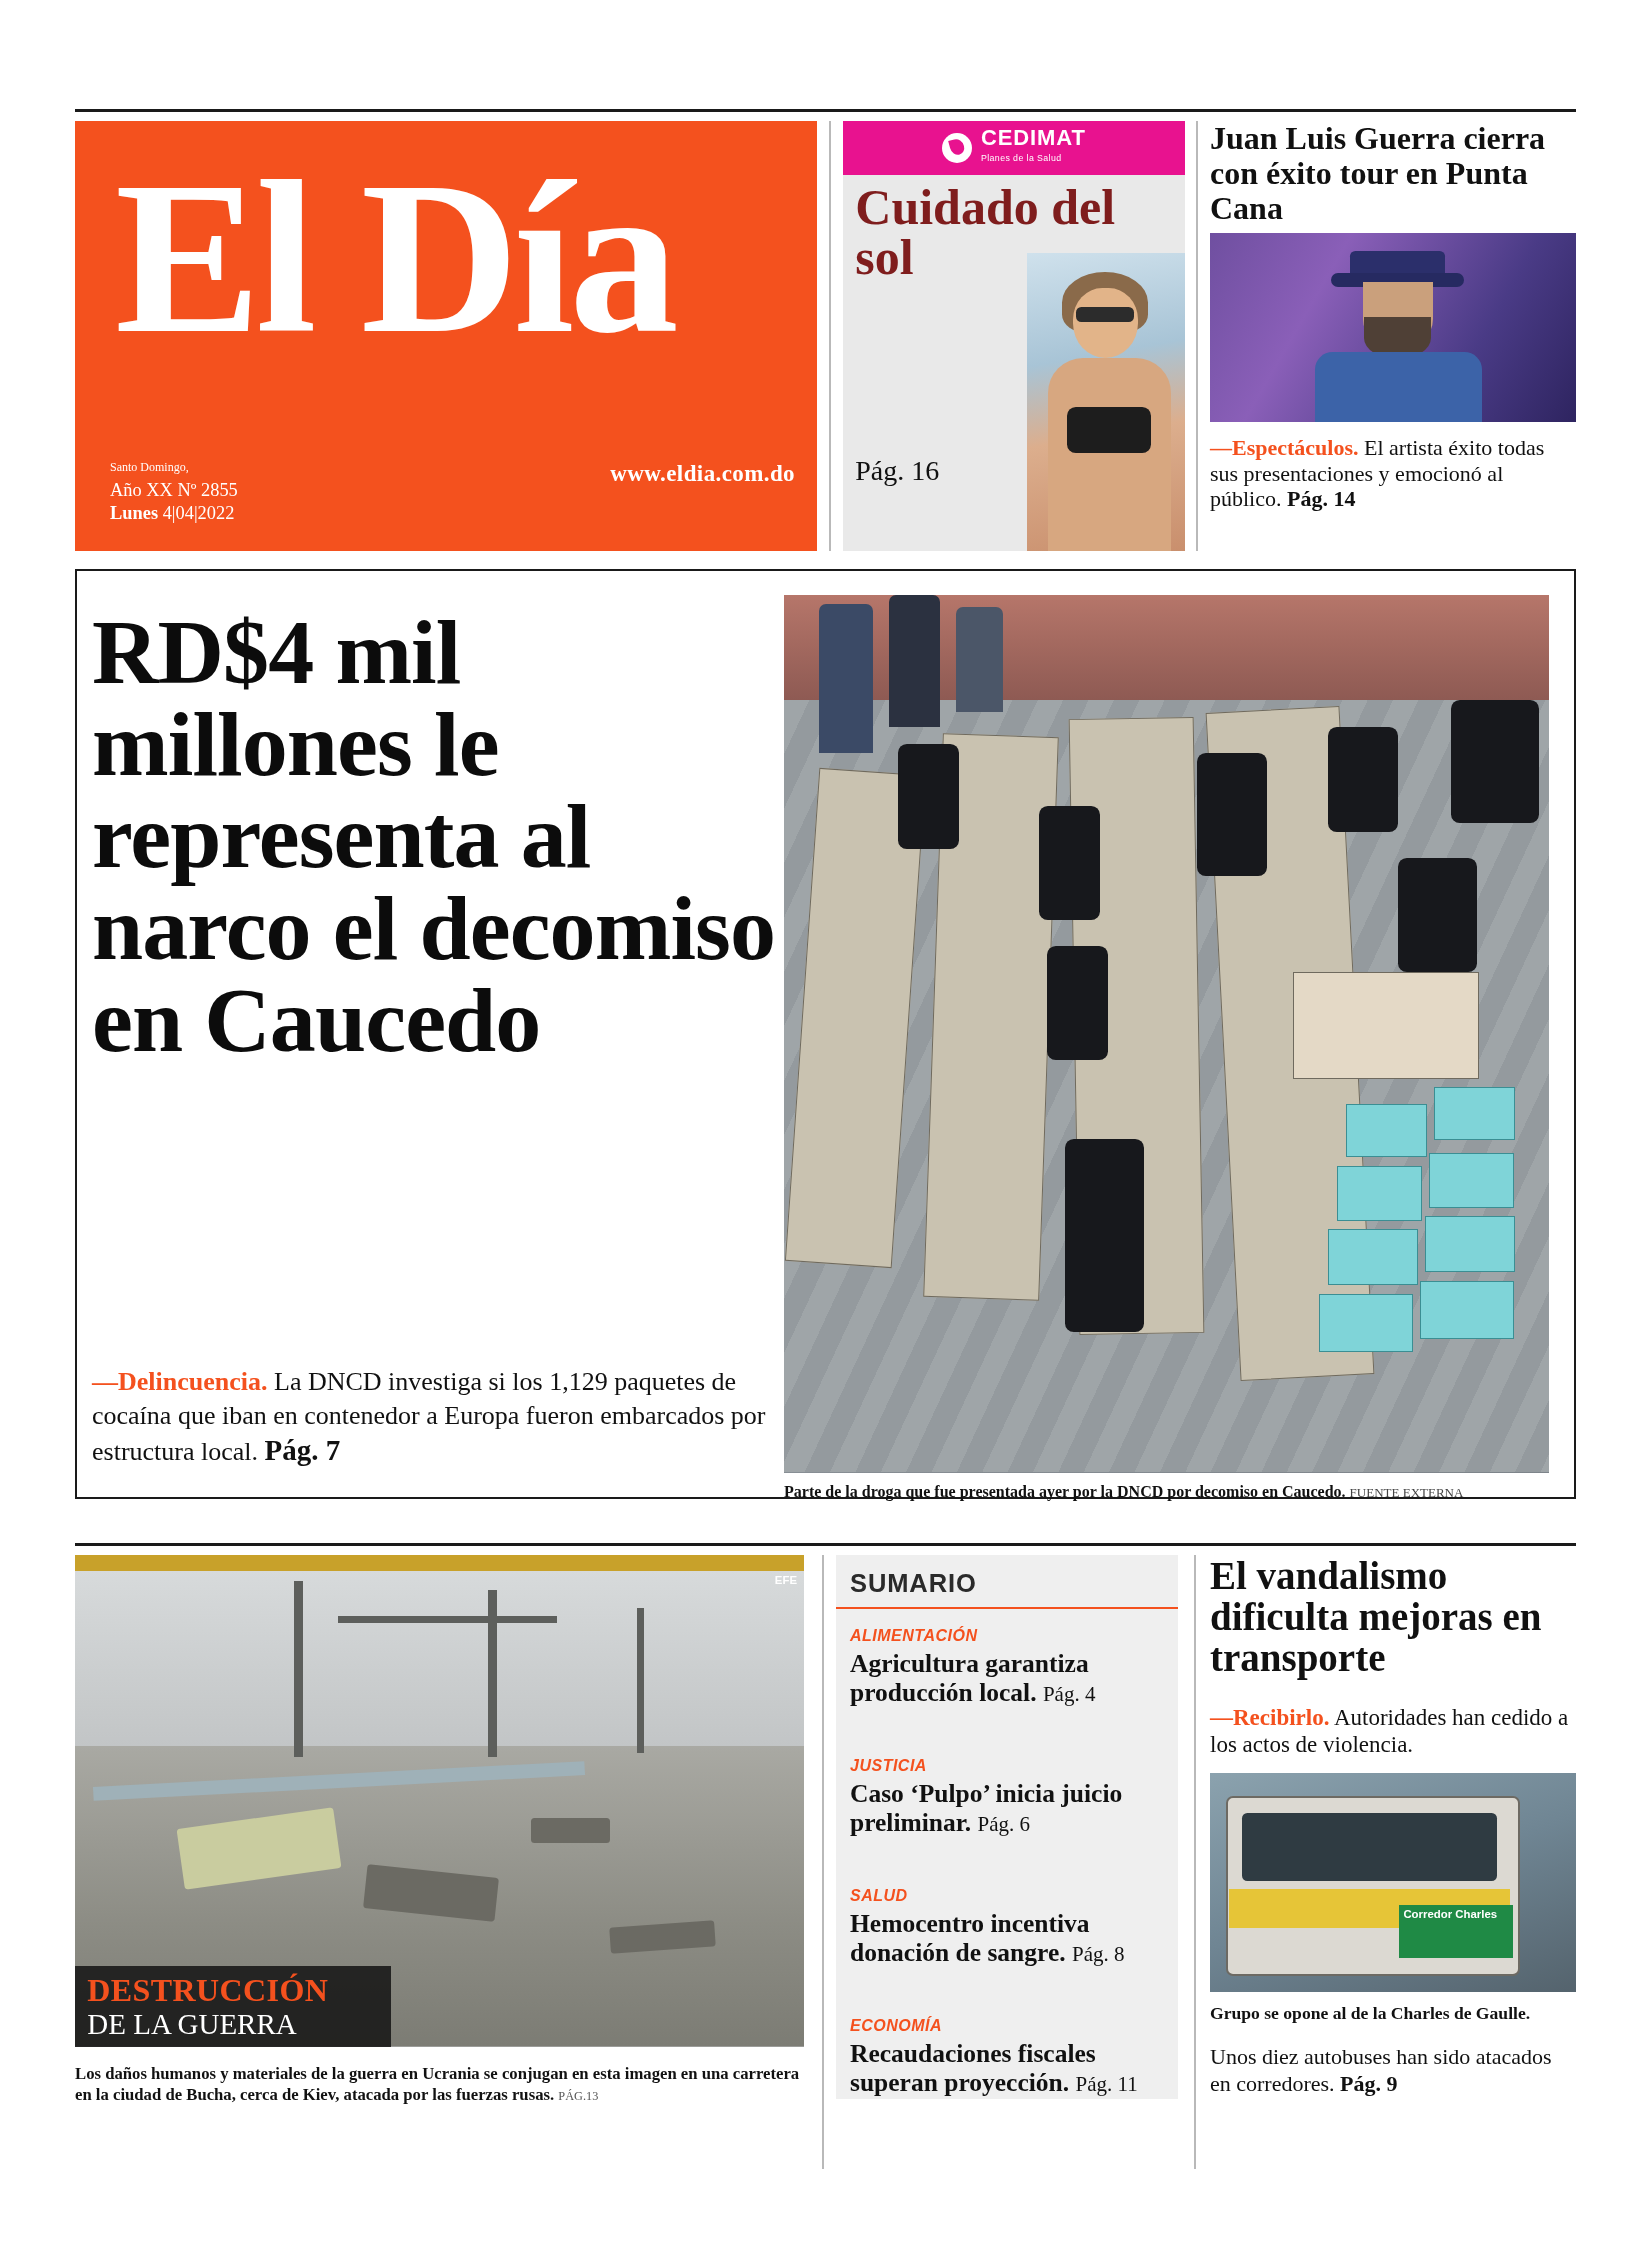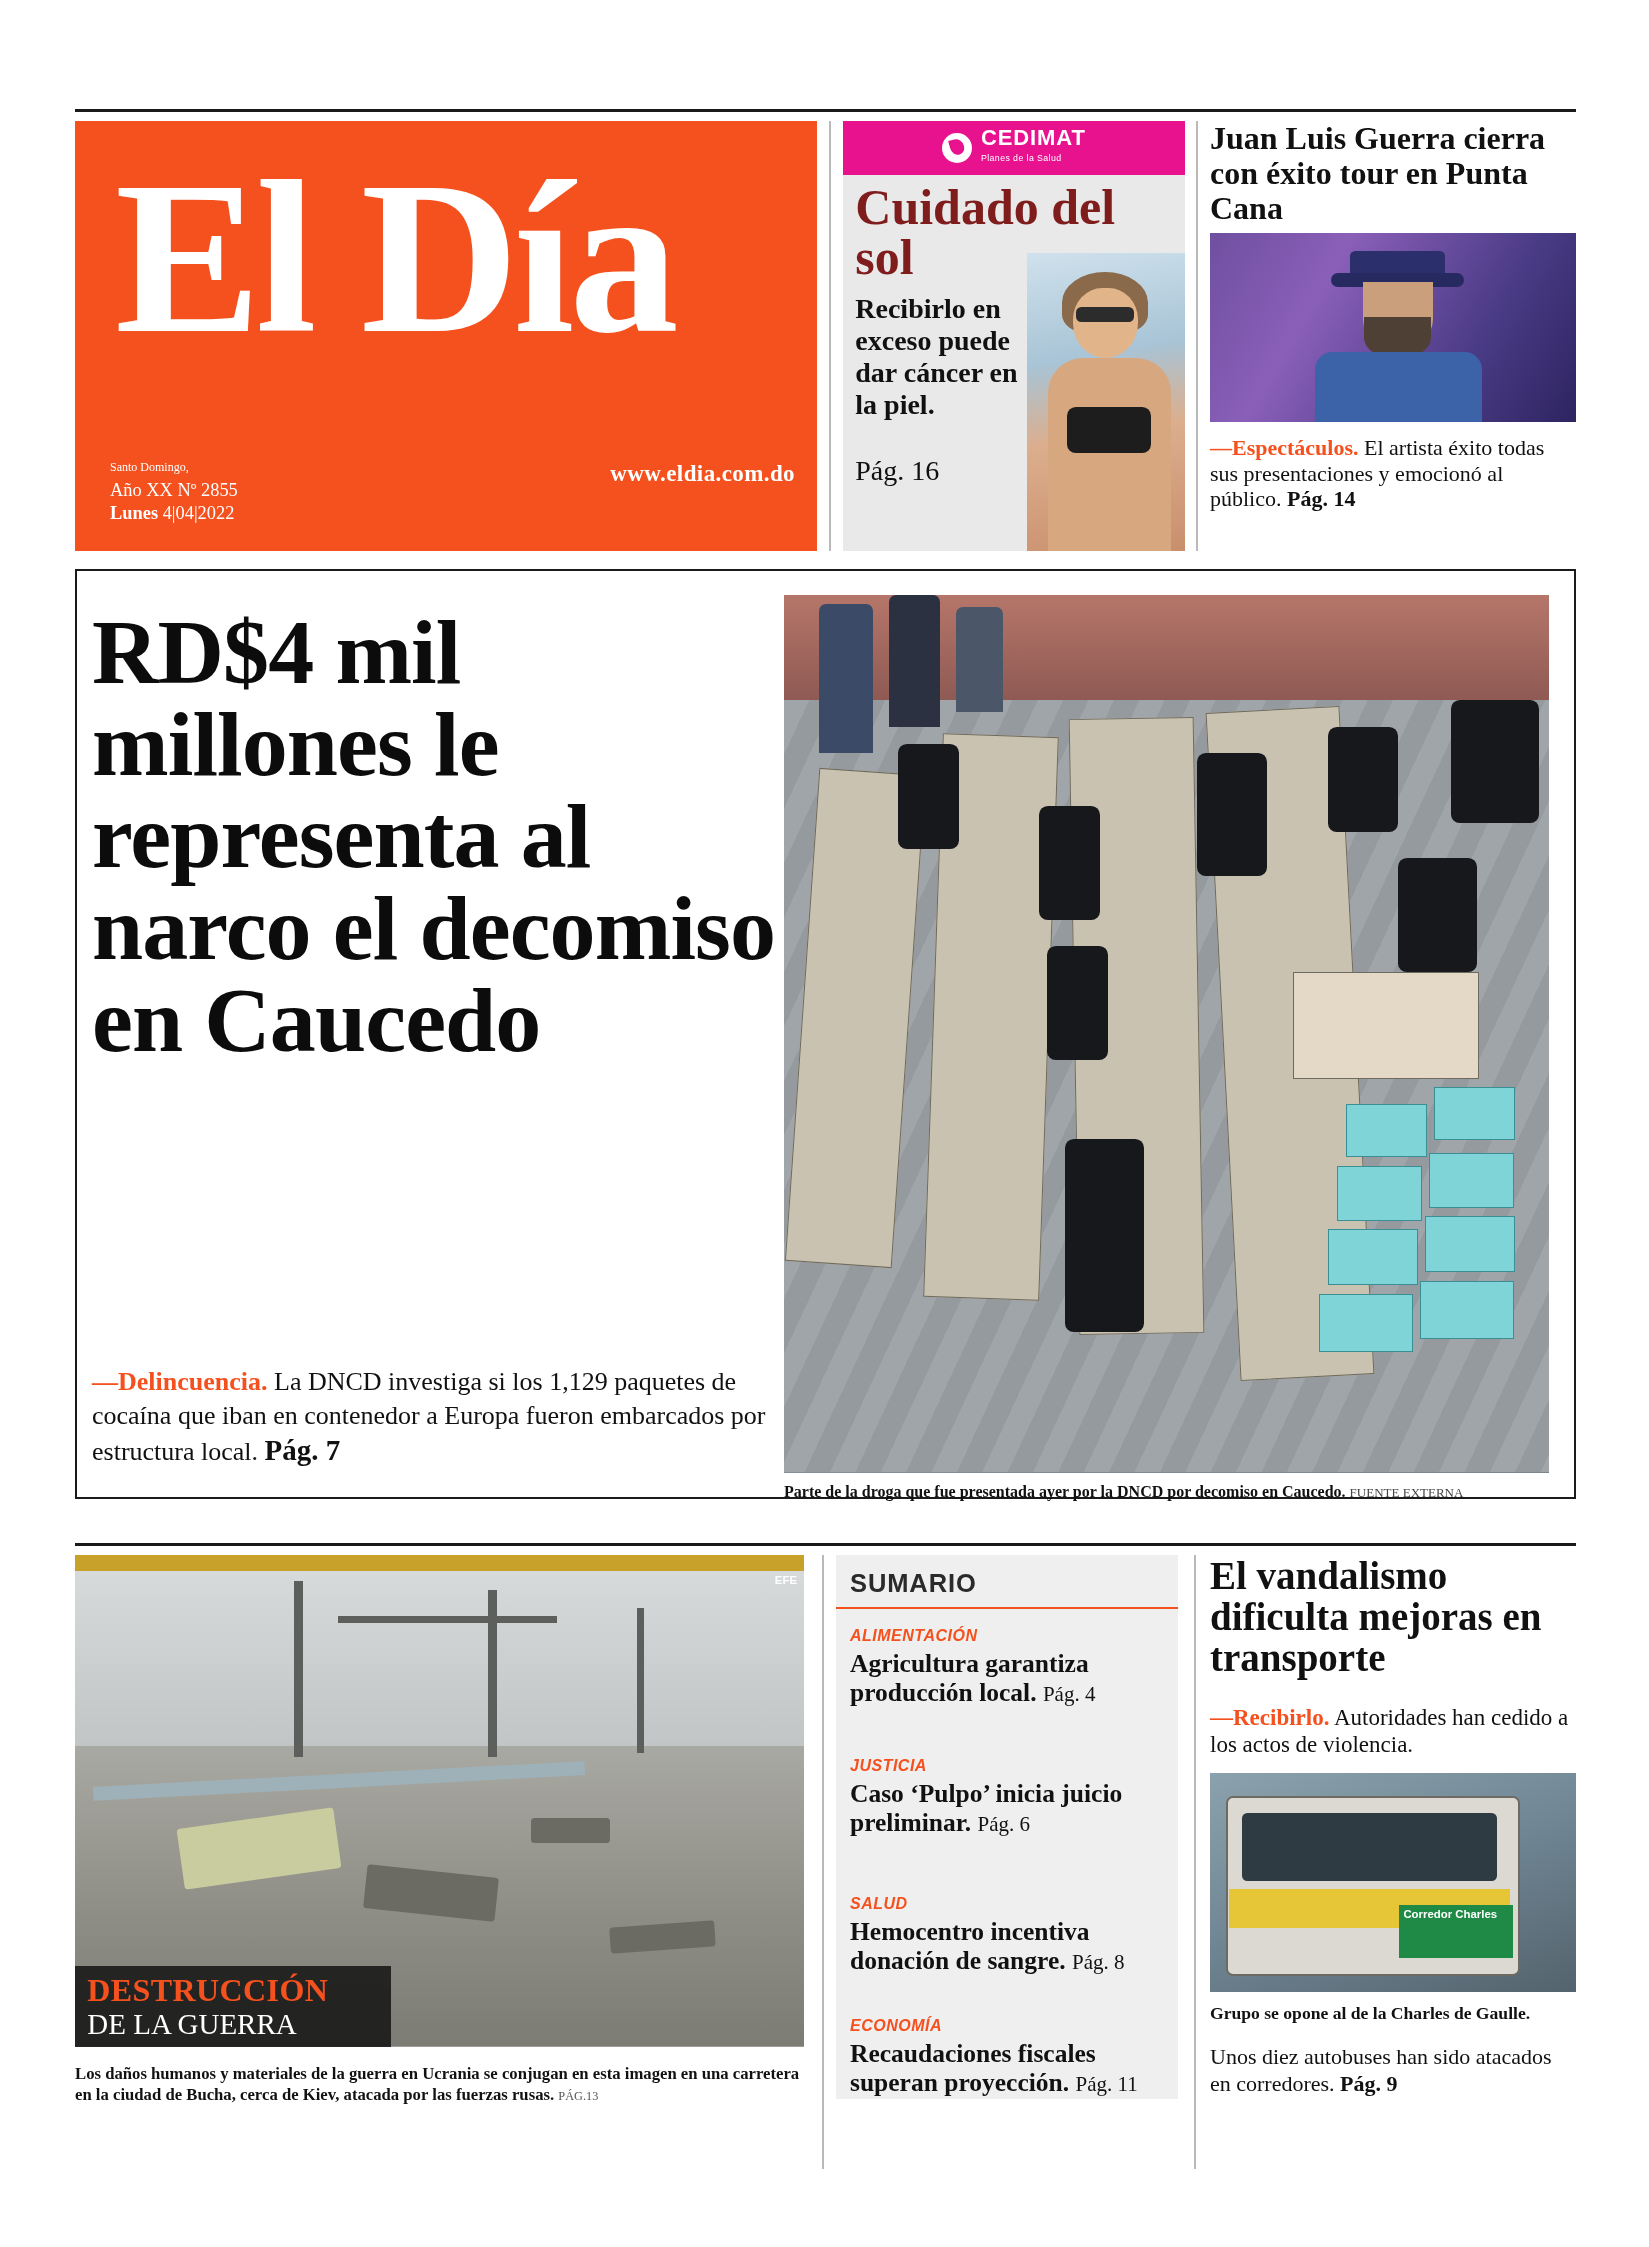--- a/index.html
+++ b/index.html
@@ -572,21 +572,20 @@
       </span>
     </div>
     <div class="sol-photo">
       <div class="hair"></div>
       <div class="head"></div>
       <div class="glasses"></div>
       <div class="body"></div>
       <div class="top"></div>
     </div>
     <div class="sol-title">Cuidado del sol</div>
-    <div class="sol-sub">Recibirlo en exceso puede dar cáncer en la piel.</div>
     <div class="sol-page">Pág. 16</div>
   </div>
 
   <div class="jlg">
     <div class="jlg-title">Juan Luis Guerra cierra con éxito tour en Punta Cana</div>
     <div class="jlg-photo">
       <div class="jhat"></div>
       <div class="jbrim"></div>
       <div class="jface"></div>
       <div class="jbeard"></div>
@@ -690,21 +689,21 @@
     </div>
 
     <div class="sum-item" style="top:202px;">
       <div class="sum-kicker">JUSTICIA</div>
       <div class="sum-text">
         <span>Caso ‘Pulpo’ inicia juicio preliminar.</span>
         <span class="pg">Pág. 6</span>
       </div>
     </div>
 
-    <div class="sum-item" style="top:340px;">
+    <div class="sum-item" style="top:332px;">
       <div class="sum-kicker">SALUD</div>
       <div class="sum-text">
         <span>Hemocentro incentiva donación de sangre.</span>
         <span class="pg">Pág. 8</span>
       </div>
     </div>
 
     <div class="sum-item" style="top:462px;">
       <div class="sum-kicker">ECONOMÍA</div>
       <div class="sum-text">

